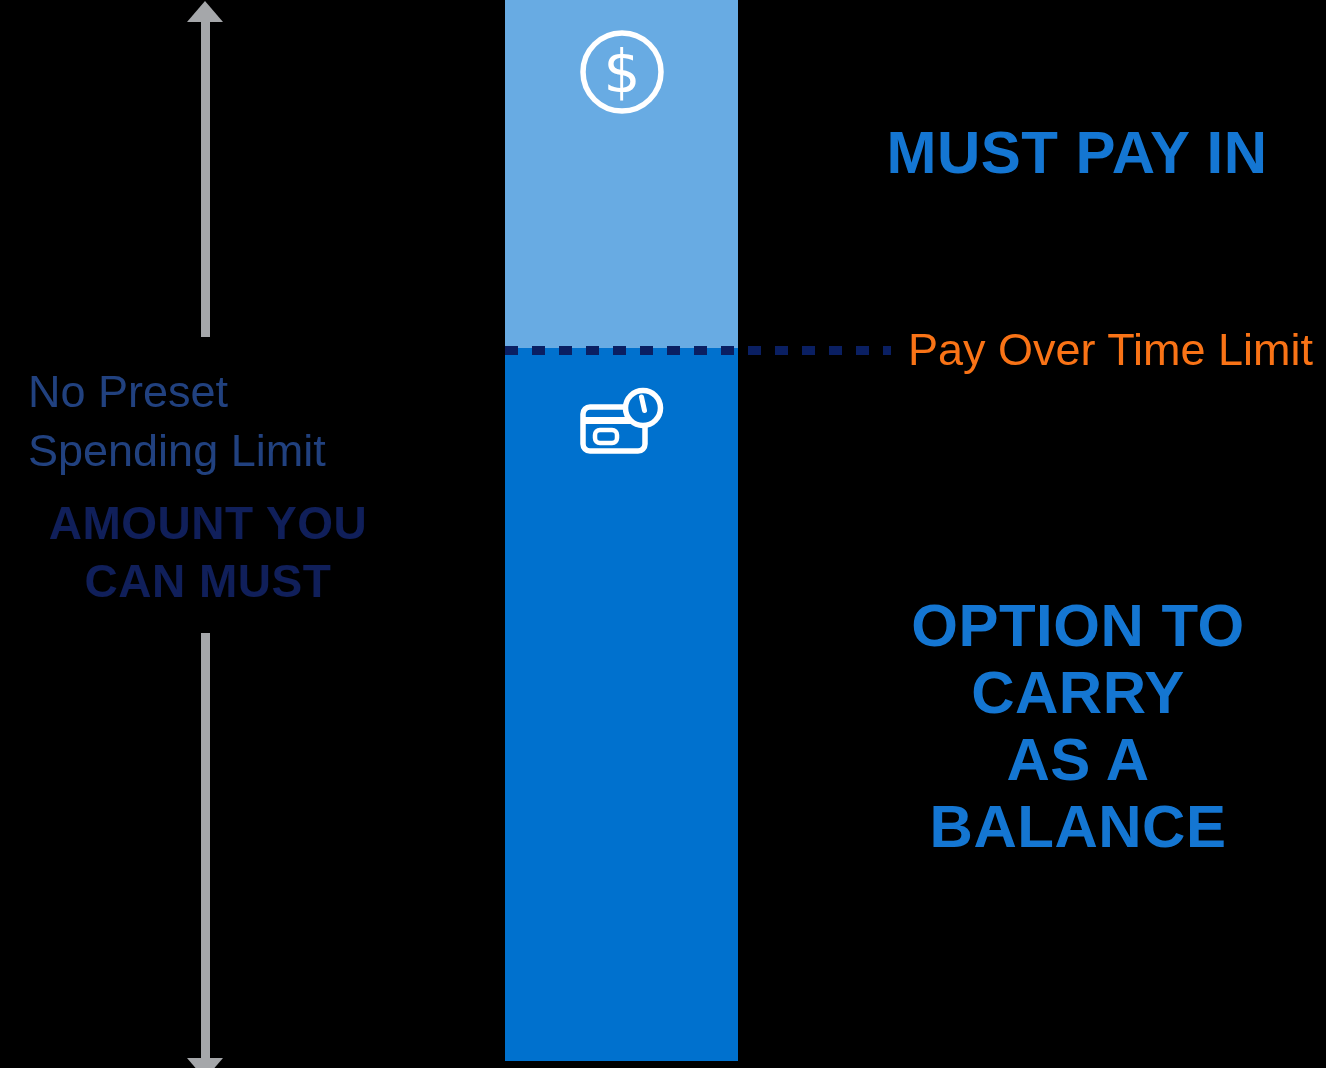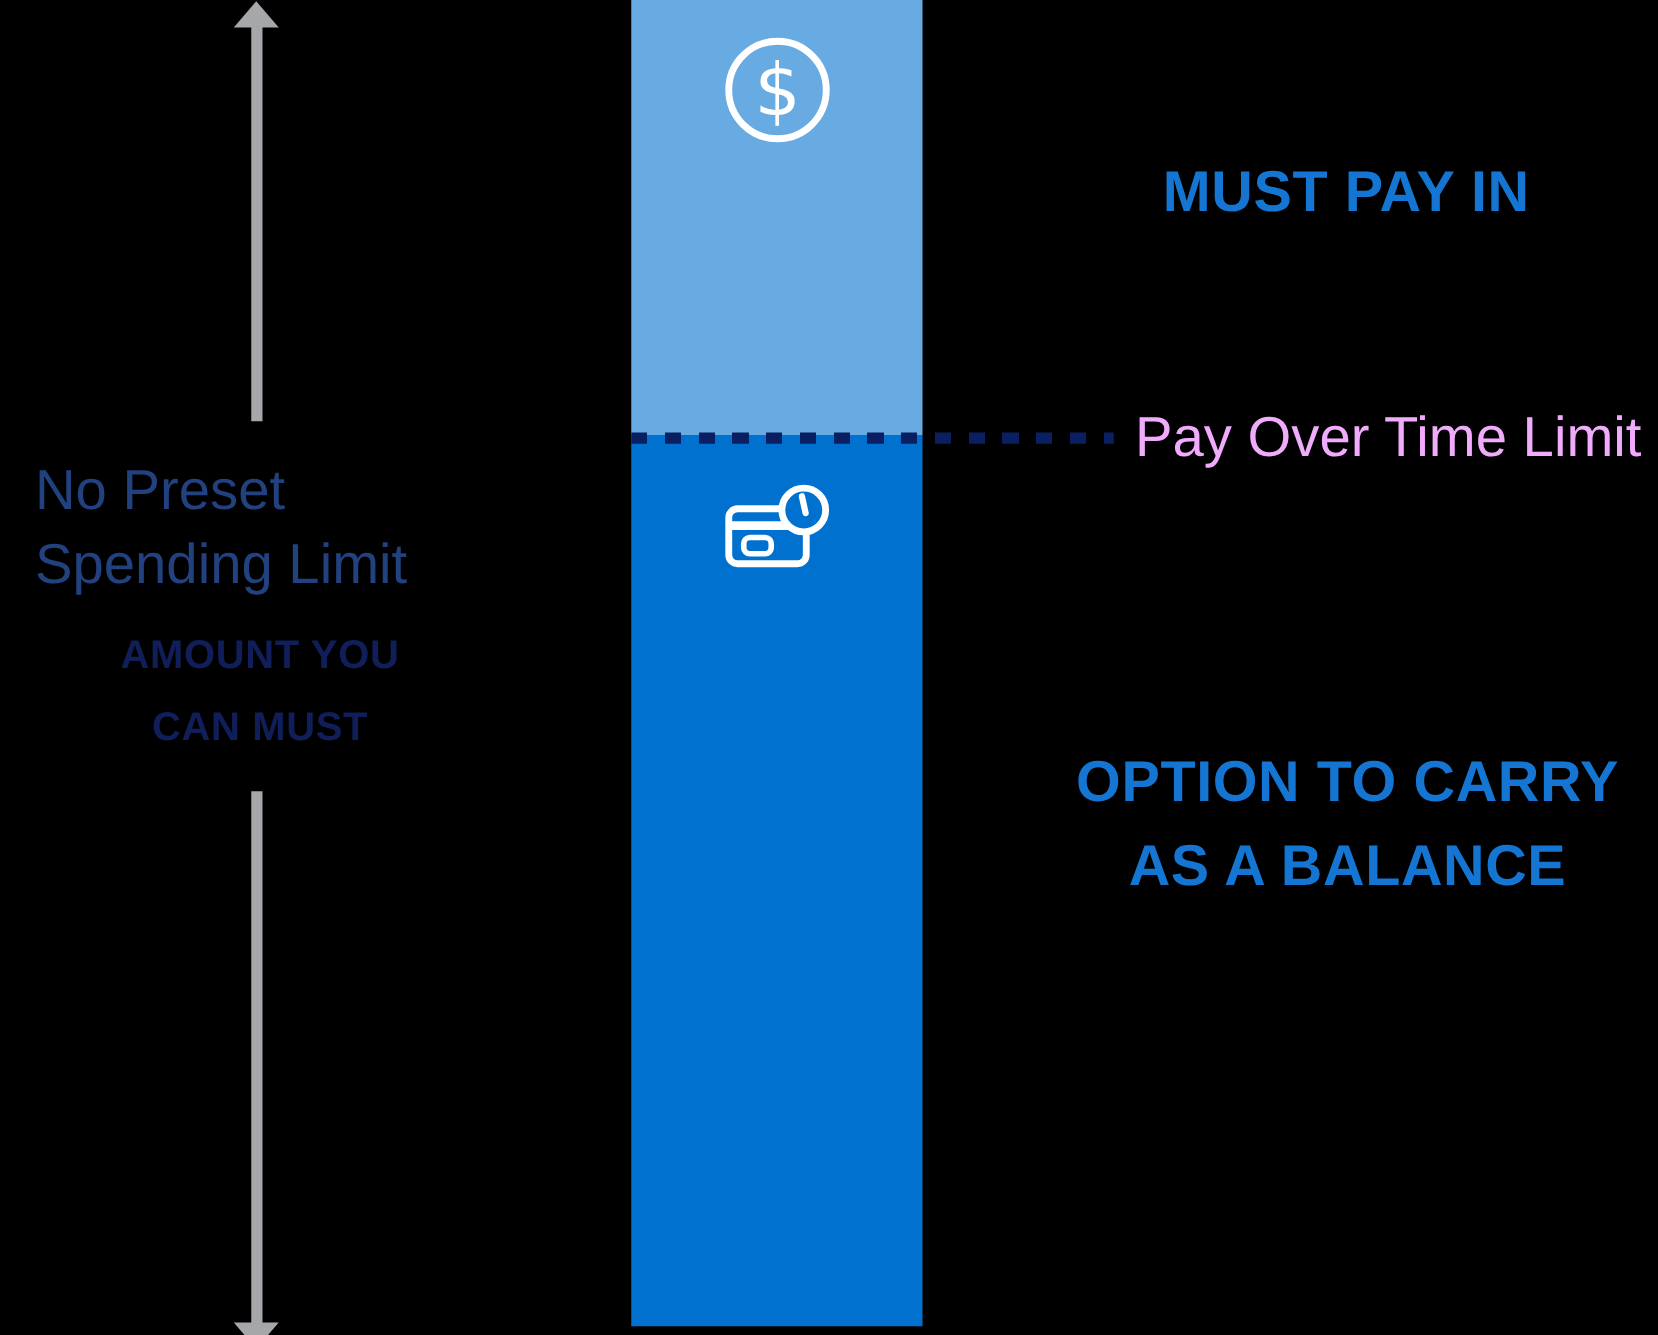--- a/index.html
+++ b/index.html
@@ -26,40 +26,40 @@
   }
   
   .axis-sub{
     position:absolute;left:28px;top:362px;width:360px;
     text-align:left;color:#21417F;
     font-size:45px;line-height:59px;font-weight:400;
   }
   .axis-title{
     position:absolute;left:28px;top:494px;width:360px;
     text-align:center;color:#101F5A;
-    font-size:32px;line-height:58px;font-weight:700;letter-spacing:.5px;
+    font-size:46px;line-height:58px;font-weight:700;letter-spacing:.5px;
   }
   
   .bar-top{position:absolute;left:505px;top:0;width:233px;height:348px;background:#68ABE3;}
   .bar-bottom{position:absolute;left:505px;top:348px;width:233px;height:713px;background:#0071CE;}
   .icon-dollar{position:absolute;left:579px;top:29px;}
   .icon-card{position:absolute;left:576px;top:384px;}
   
   .limit-line{
     position:absolute;left:505px;top:346px;width:386px;height:9px;
     background:repeating-linear-gradient(90deg,#0A1F62 0 13px,transparent 13px 27px);
   }
   .limit-label{
     position:absolute;left:908px;top:324px;width:418px;
-    color:#f0abfc;font-size:45px;line-height:52px;font-weight:400;white-space:nowrap;
+    color:#f97316;font-size:45px;line-height:52px;font-weight:400;white-space:nowrap;
   }
   
   .annot{
     position:absolute;text-align:center;color:#1476D2;
-    font-weight:700;font-size:46px;letter-spacing:.5px;
+    font-weight:700;font-size:60px;letter-spacing:.5px;
   }
   .annot.top{left:877px;top:118px;width:400px;line-height:70px;}
   .annot.bottom{left:858px;top:592px;width:440px;line-height:67px;}
 </style>
 </head>
 <body>
 
 <div class="canvas">
 
   <div class="arrowhead-up"></div>

